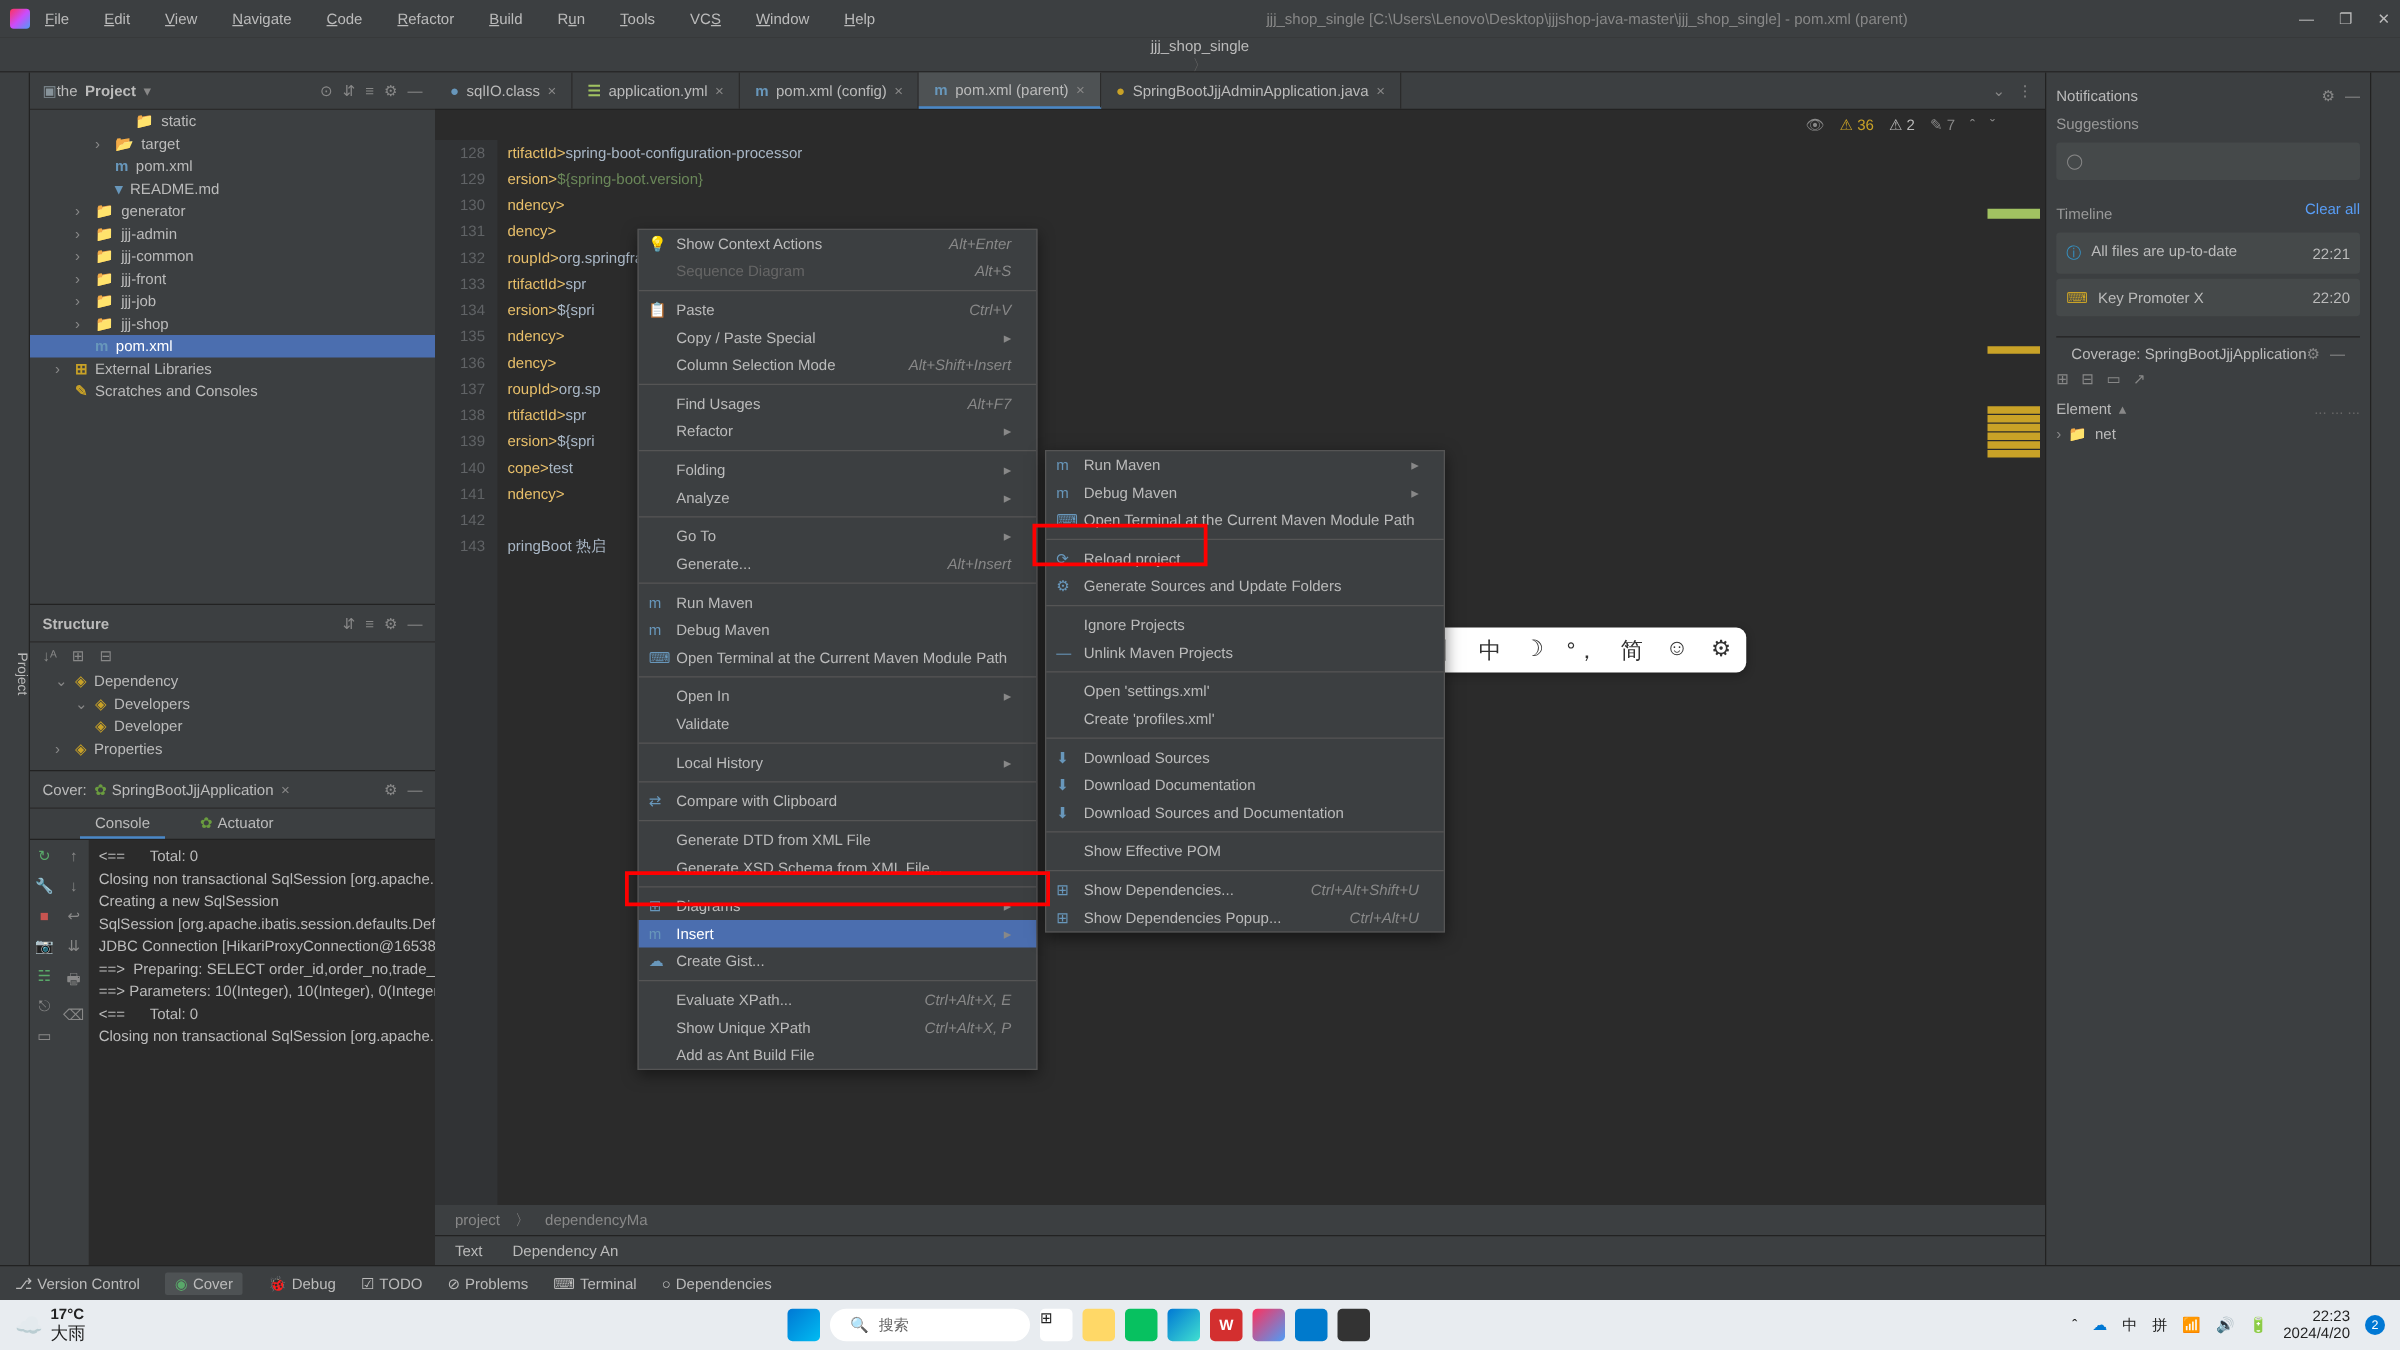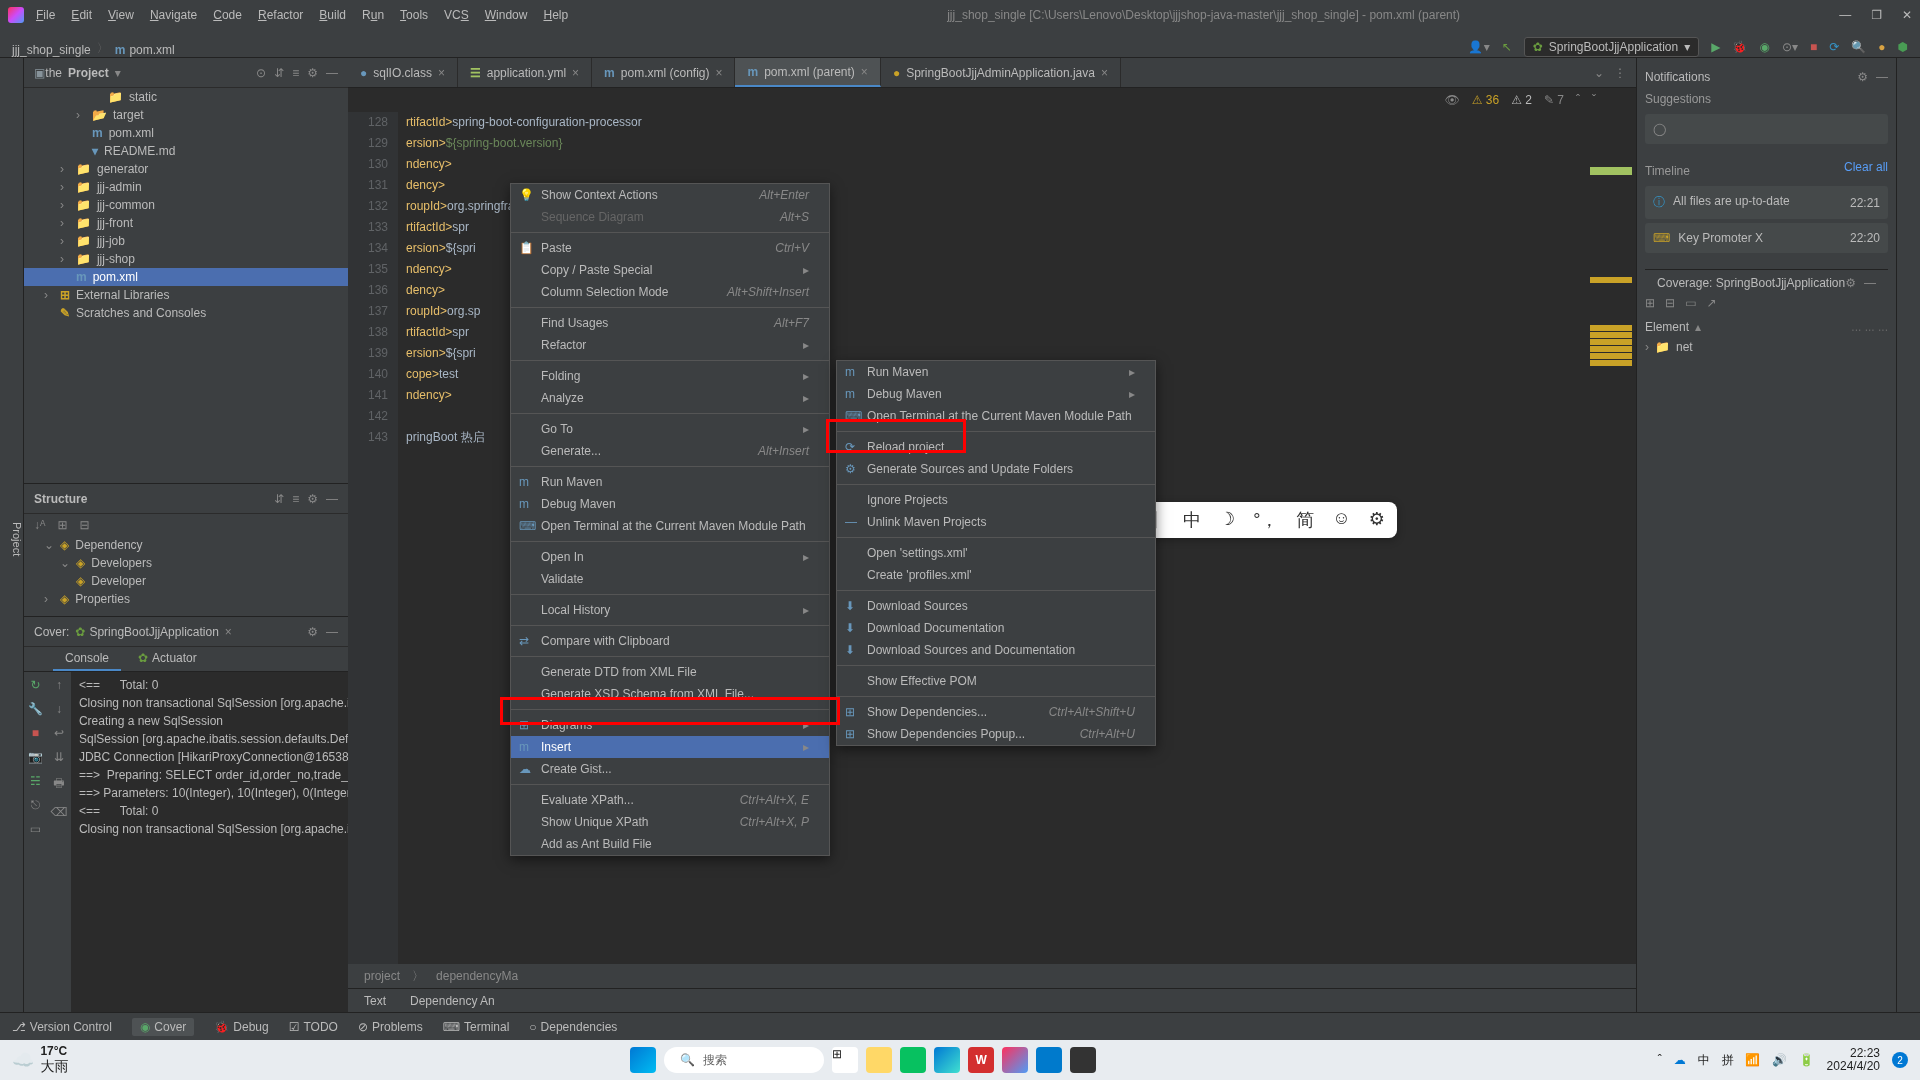--- a/index.html
+++ b/index.html
@@ -1,24 +1,24 @@
 <!DOCTYPE html>
 <html><head>
 <meta charset="utf-8">
 <style>
 * { margin: 0; padding: 0; box-sizing: border-box; font-family: 'Segoe UI', Arial, sans-serif; font-size: 12px; }
 body { background: #2b2b2b; color: #bbb; width: 1920px; height: 1080px; overflow: hidden; position: relative; }
 .titlebar { height: 30px; background: #3c3f41; display: flex; align-items: center; padding: 0 8px; }
 .titlebar .logo { width: 16px; height: 16px; background: linear-gradient(135deg, #fe315d, #cb4cfb, #4e9cf6); border-radius: 3px; margin-right: 12px; }
-.menubar { display: flex; gap: 16px; }
+.menubar { display: flex; gap: 28px; }
 .menubar span { cursor: pointer; }
 .menubar span u { text-decoration: underline; }
 .title-text { flex: 1; text-align: center; color: #888; font-size: 12px; }
 .window-controls { display: flex; gap: 20px; font-size: 14px; }
-.breadcrumb-bar { height: 28px; background: #3c3f41; display: flex; align-items: flex-end; padding: 0 12px; border-bottom: 1px solid #222; }
+.breadcrumb-bar { height: 28px; background: #3c3f41; display: flex; align-items: center; padding: 0 12px; border-bottom: 1px solid #222; flex-direction: column; }
 .breadcrumb-bar .crumb { color: #bbb; }
 .breadcrumb-bar .sep { margin: 0 6px; color: #666; }
 .toolbar-actions { margin-left: auto; display: flex; align-items: center; gap: 12px; }
 .run-config { background: #2b2b2b; border: 1px solid #555; padding: 2px 8px; border-radius: 3px; display: flex; align-items: center; gap: 6px; }
 .main-body { display: flex; height: calc(100% - 30px - 28px - 28px - 40px); }
 .left-gutter { width: 24px; background: #3c3f41; border-right: 1px solid #222; writing-mode: vertical-rl; text-align: center; padding-top: 8px; font-size: 11px; }
 .left-panel { width: 324px; background: #3c3f41; display: flex; flex-direction: column; }
 .panel-header { height: 30px; display: flex; align-items: center; padding: 0 10px; border-bottom: 1px solid #2b2b2b; }
 .panel-header .title { font-weight: bold; }
 .panel-header .actions { margin-left: auto; display: flex; gap: 8px; color: #888; }
@@ -262,21 +262,21 @@
       <div class="panel-header">
         <span>Cover:</span>
         <span style="color:#6a9c3f;margin-left:6px">✿</span>
         <span style="margin-left:4px">SpringBootJjjApplication</span>
         <span style="margin-left:6px;color:#888">×</span>
         <div class="actions">
           <span>⚙</span>
           <span>—</span>
         </div>
       </div>
-      <div style="display:flex;gap:5px;border-bottom:1px solid #222">
+      <div style="display:flex;gap:16px;border-bottom:1px solid #222">
         <div style="width:24px"></div>
         <div style="padding:4px 12px;border-bottom:2px solid #4a88c7">Console</div>
         <div style="padding:4px 12px;display:flex;gap:4px">
             <span style="color:#6a9c3f">✿</span>
             <span>Actuator</span>
           </div>
       </div>
       <div style="display:flex;flex:1">
         <div style="width:24px;display:flex;flex-direction:column;gap:10px;padding:6px 4px;align-items:center;color:#888">
           <span style="color:#59a869">↻</span>

